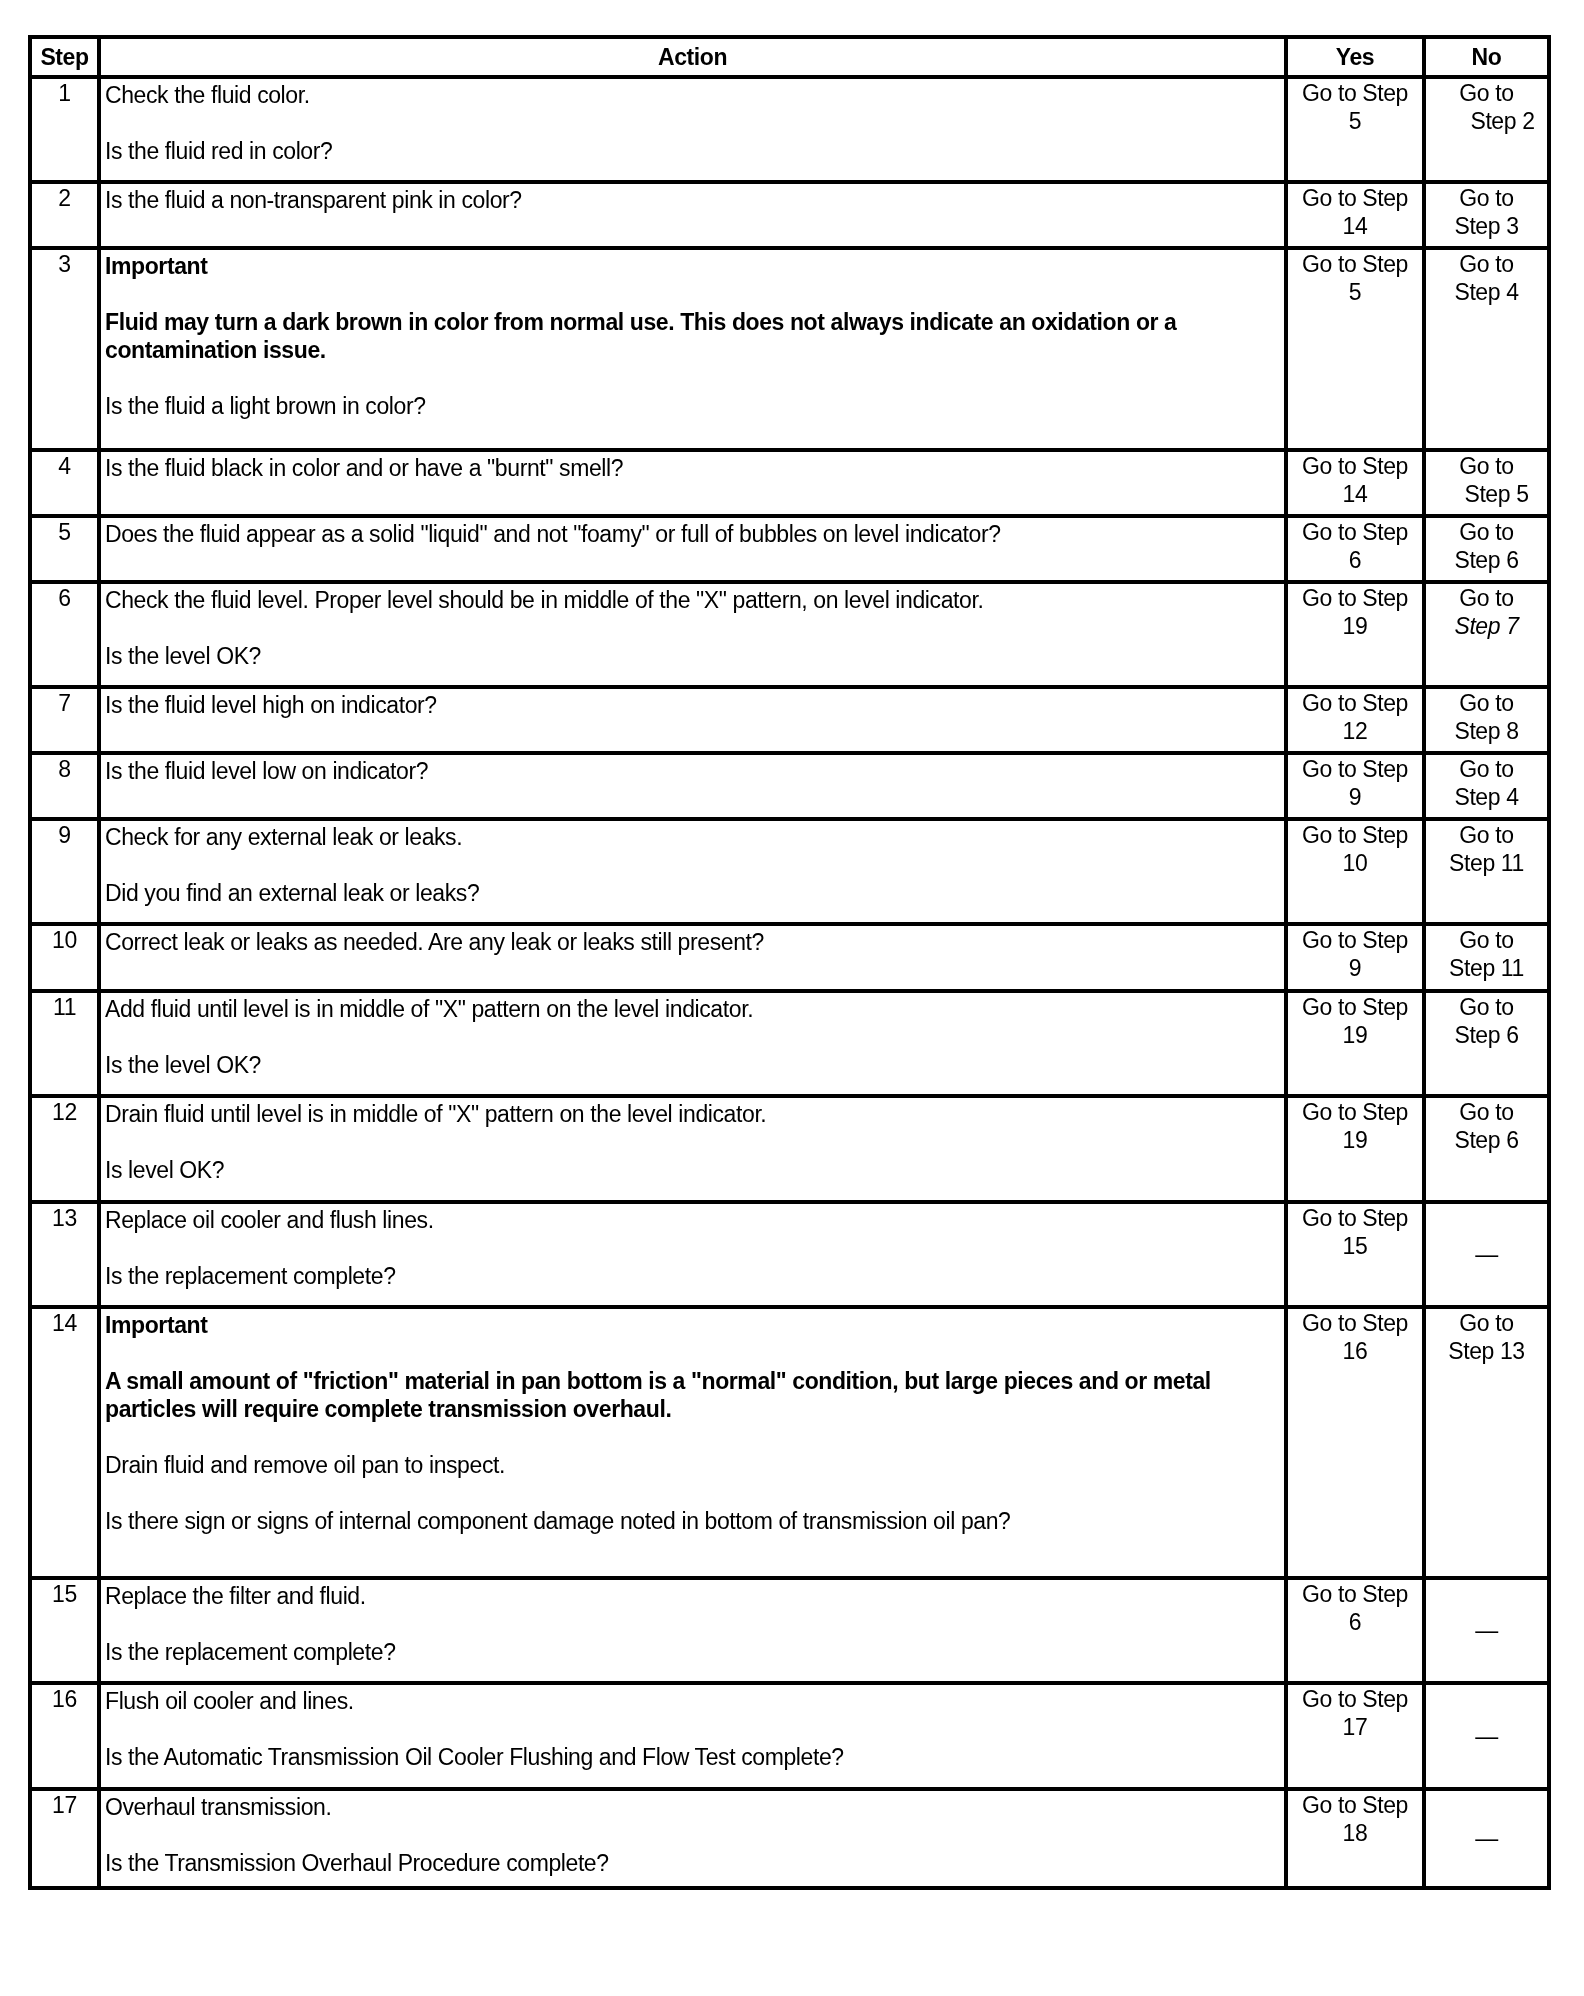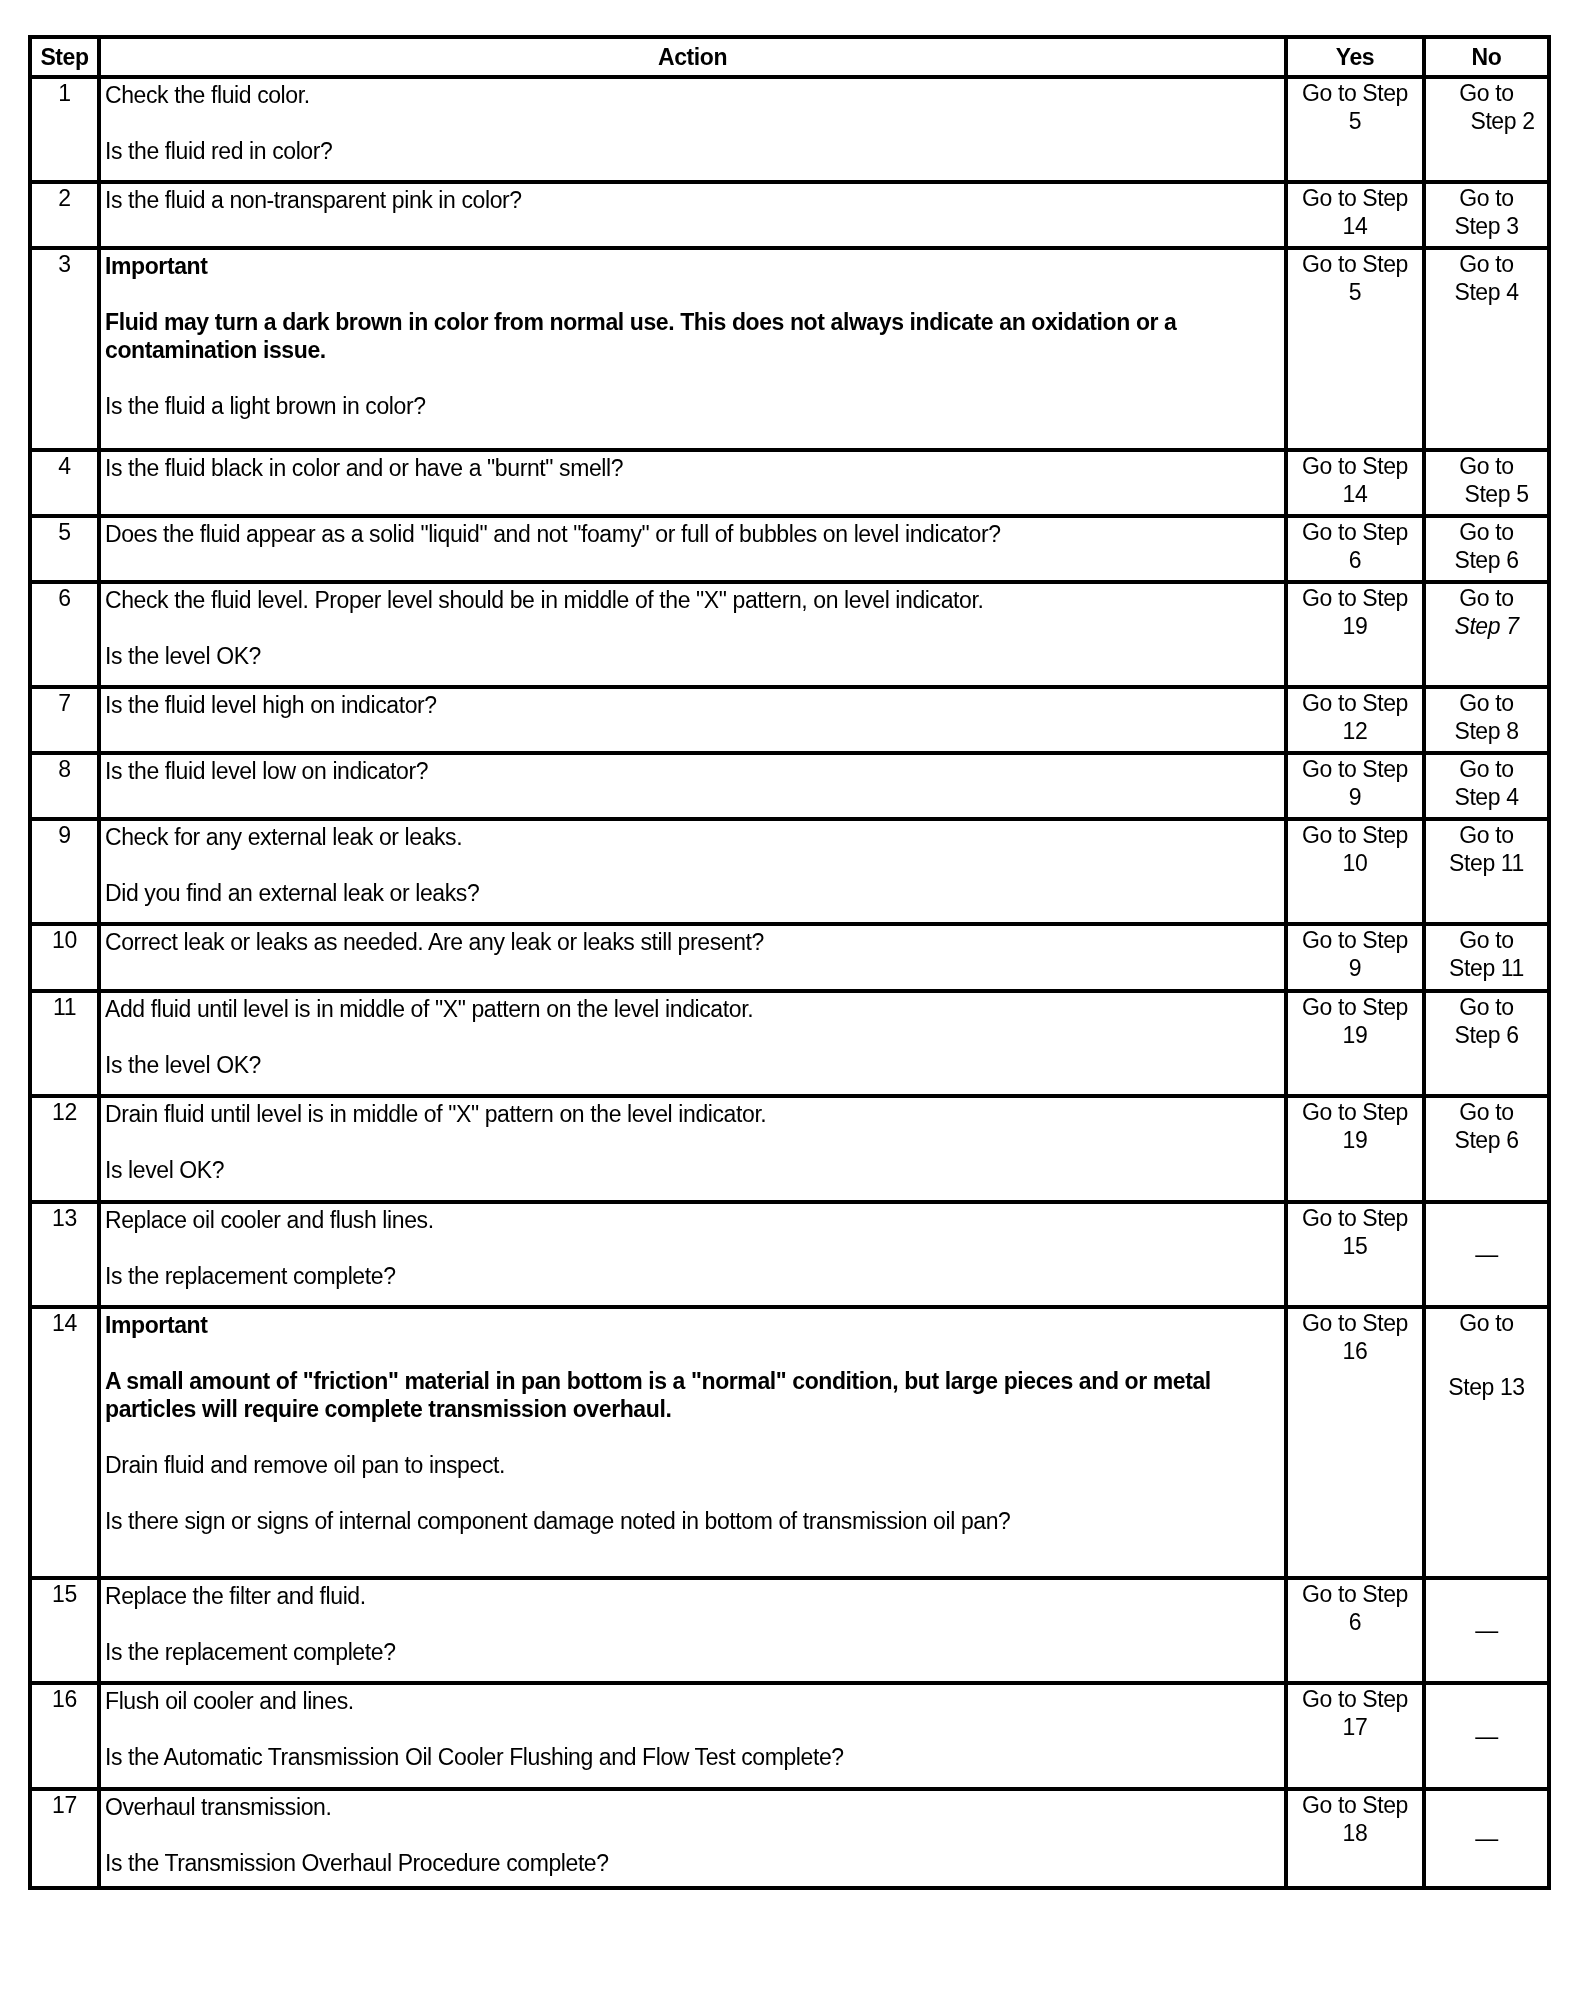--- a/index.html
+++ b/index.html
@@ -253,21 +253,21 @@
           <span class="line">Drain fluid and remove oil pan to inspect.</span>
           <span class="gap"></span>
           <span class="line">Is there sign or signs of internal component damage noted in bottom of transmission oil pan?</span>
         </td>
         <td class="yes">
           <span style="display: block;">Go to Step</span>
           <span style="display: block;">16</span>
         </td>
         <td class="no">
           <span style="display: block;">Go to</span>
-          <span style="display: block; margin-top: 36px;">Step 13</span>
+          <span style="display: block;">Step 13</span>
         </td>
       </tr>
       <tr style="height: 105px;">
         <td class="step">15</td>
         <td class="action">
           <span class="line">Replace the filter and fluid.</span>
           <span class="gap"></span>
           <span class="line">Is the replacement complete?</span>
         </td>
         <td class="yes">

